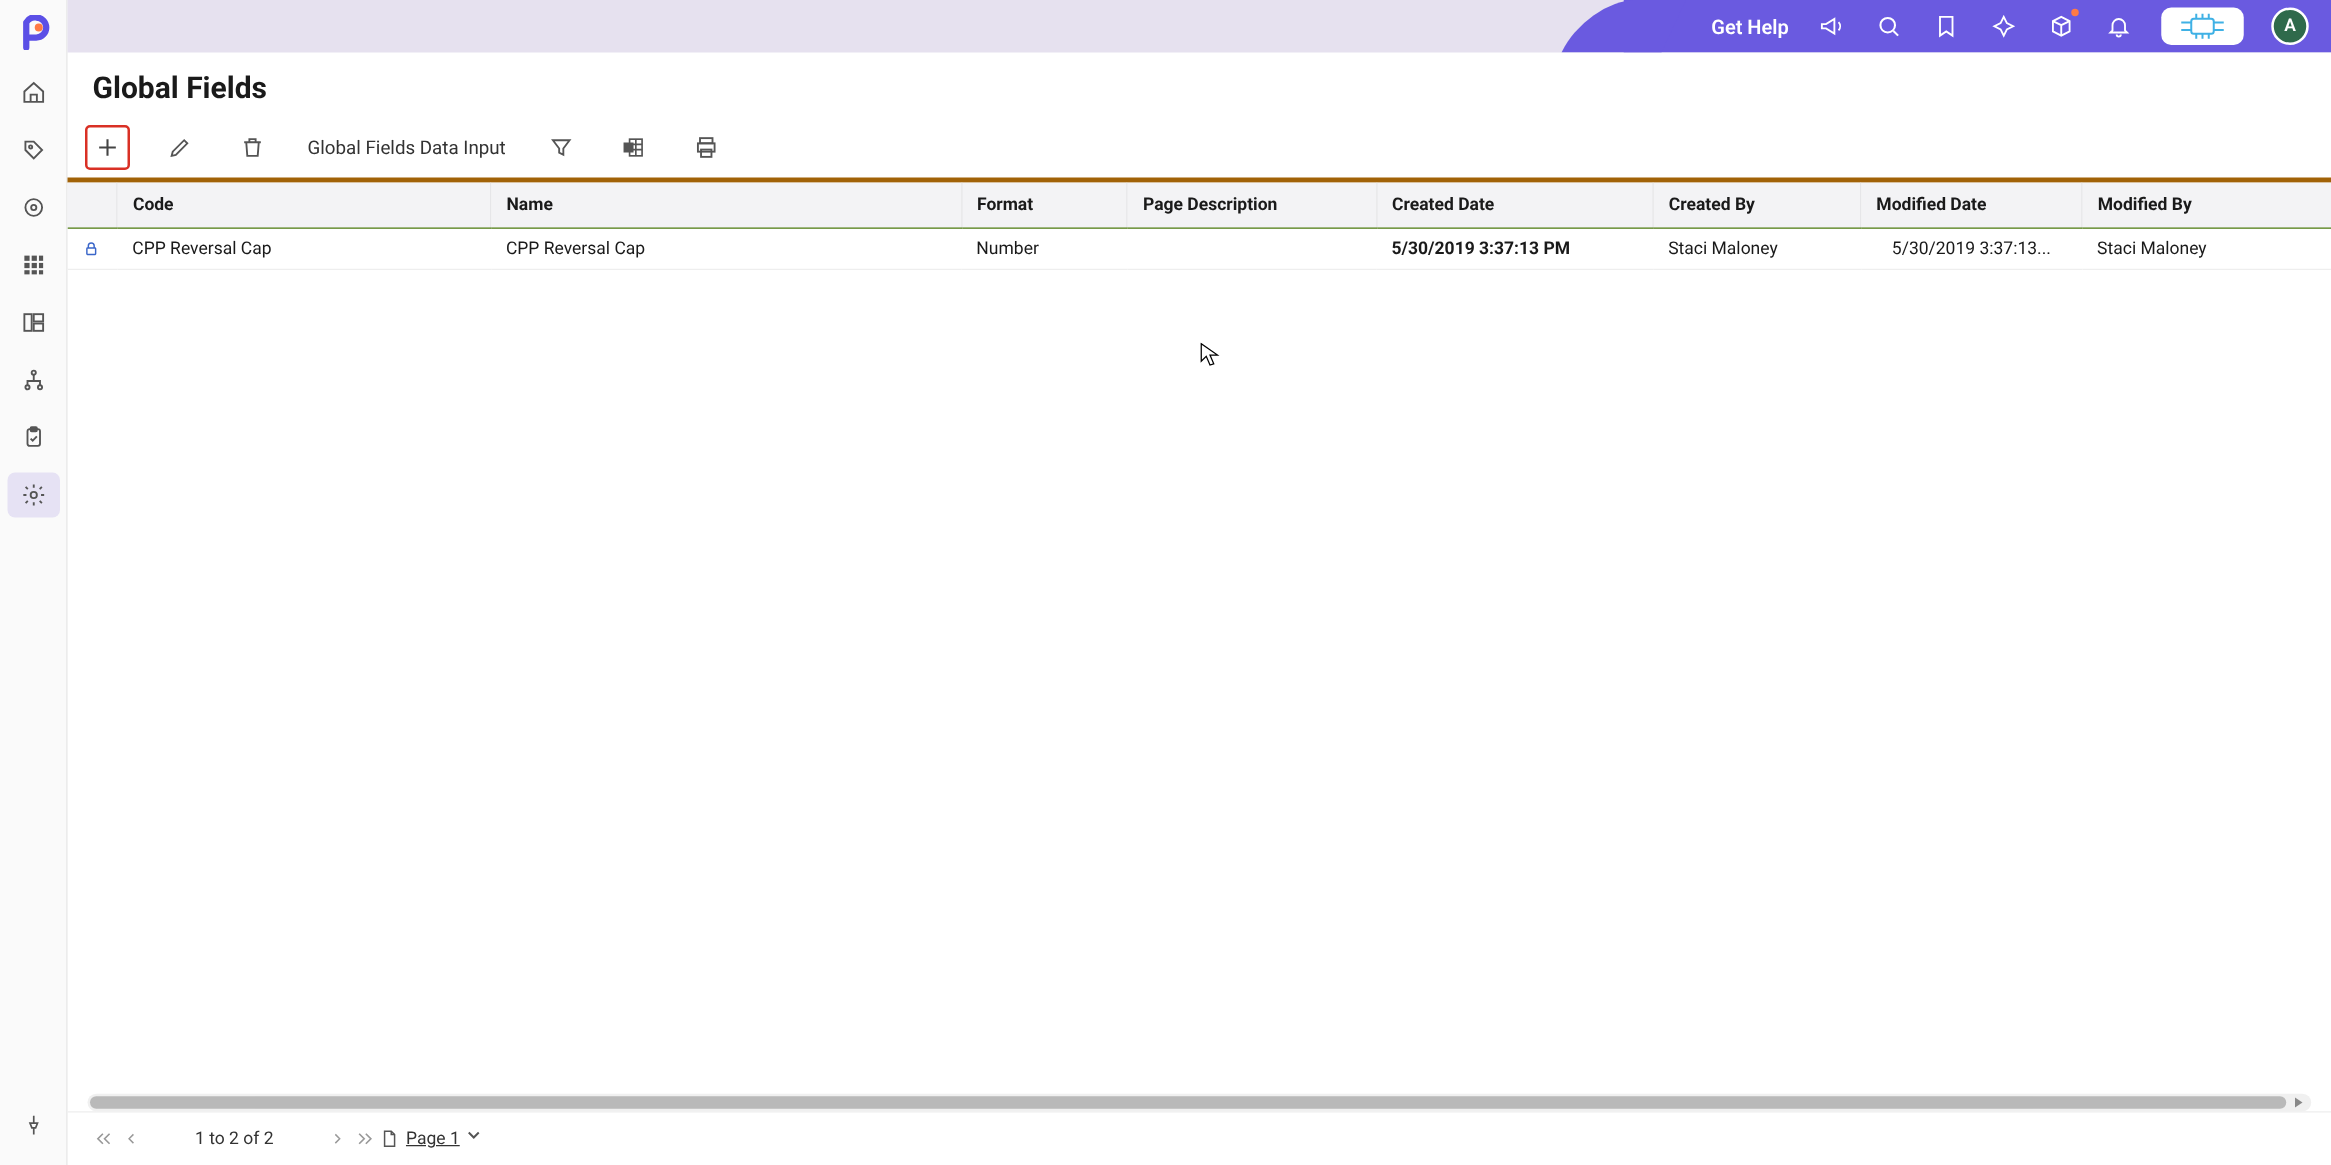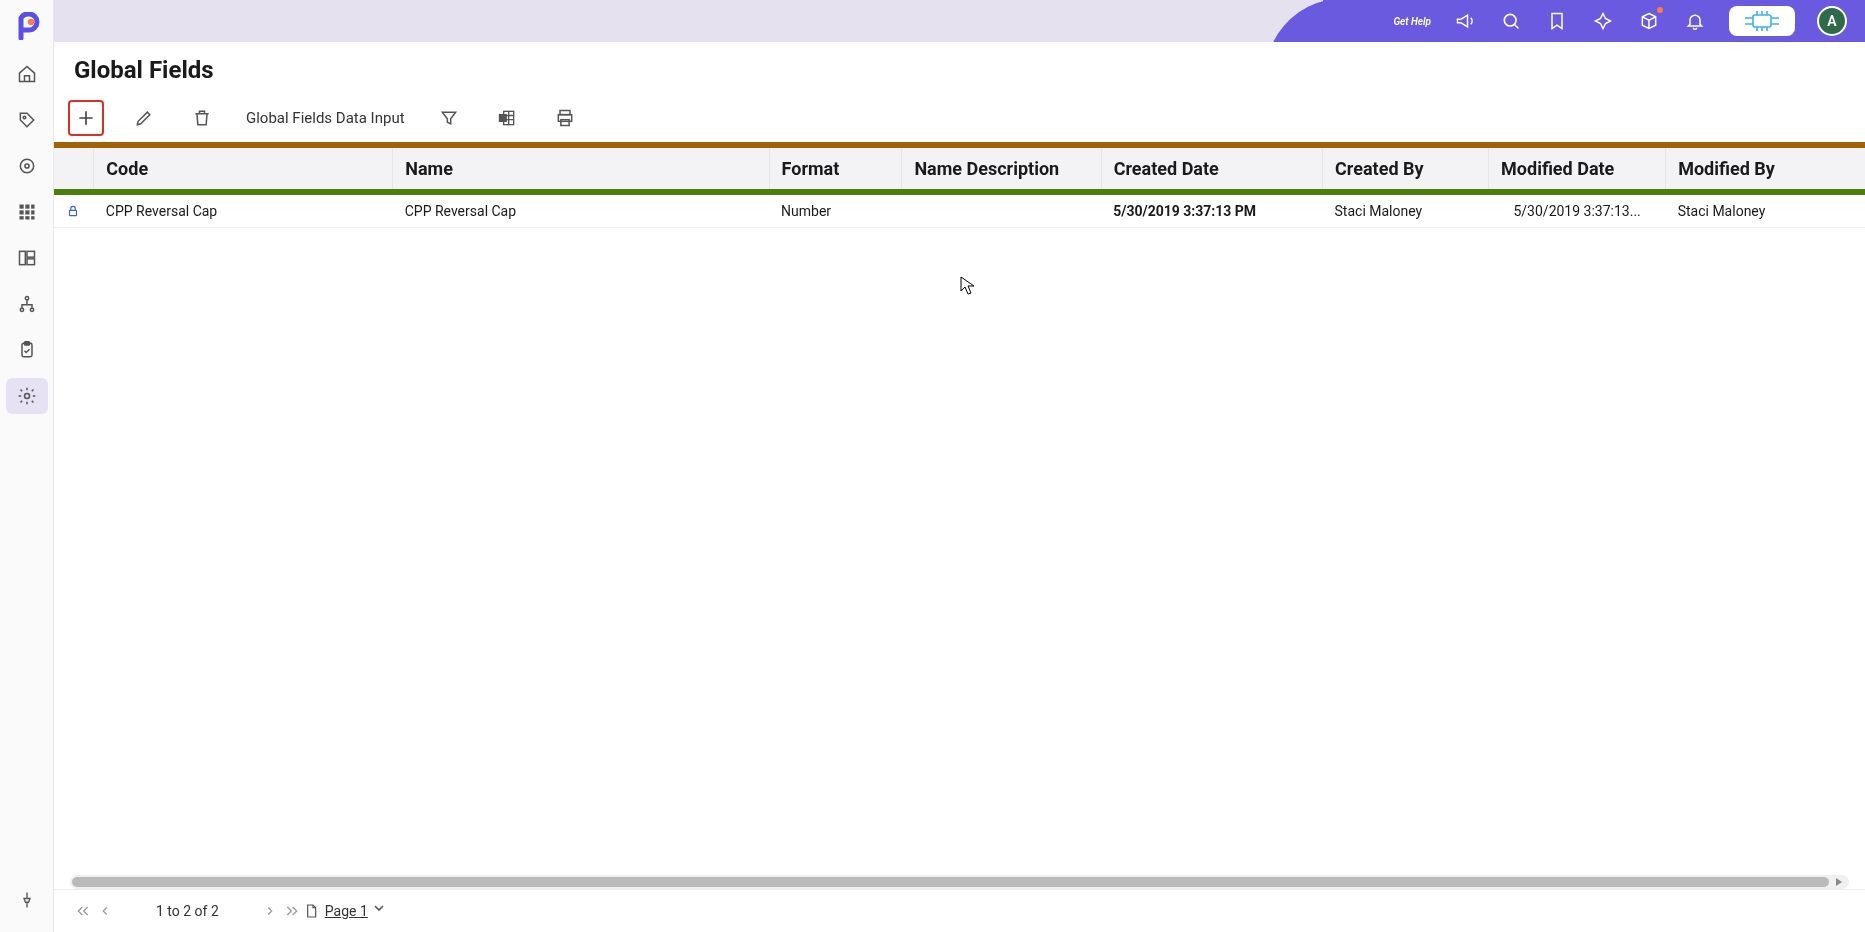--- a/index.html
+++ b/index.html
@@ -56,21 +56,21 @@
     .top-band .right-chunk::before {
       content: "";
       position: absolute;
       left: -40px; top: 0;
       width: 80px; height: 100%;
       background: #6a5ae0;
       border-radius: 40px 0 0 0 / 42px 0 0 0;
       transform: skewX(-25deg);
     }
     .top-band .right-chunk > * { position: relative; z-index: 1; }
-    .get-help { font-weight: 600; font-size: 10px; cursor: pointer; font-style: italic; }
+    .get-help { font-weight: 600; font-size: 16px; cursor: pointer; }
     .hdr-icon {
       width: 24px; height: 24px;
       display: flex; align-items: center; justify-content: center;
       cursor: pointer; color: #fff;
     }
     .hdr-icon svg { stroke: #fff; }
     .hdr-box-dot { position: relative; }
     .hdr-box-dot::after {
       content: ""; position: absolute; top: -2px; right: -2px;
       width: 6px; height: 6px; background: #ff7a45; border-radius: 50%;
@@ -90,40 +90,40 @@
     
     .page-title {
       padding: 14px 20px 10px 20px;
       font-size: 24px; font-weight: 700; color: #1a1a1a;
     }
 
     
     .toolbar {
       display: flex; align-items: center; gap: 22px;
       padding: 6px 14px;
-      border-bottom: 6px solid #a16207;
+      border-bottom: 4px solid #a16207;
     }
     .tb-btn {
       width: 36px; height: 36px;
       display: flex; align-items: center; justify-content: center;
       color: #555; cursor: pointer; border-radius: 6px;
     }
     .tb-btn.highlight { border: 2px solid #d93025; border-radius: 4px; }
     .tb-label {
       color: #333; font-size: 15px; cursor: pointer;
       padding: 6px 4px;
     }
 
     
     .table-wrap { flex: 1; overflow: auto; position: relative; }
     table { width: 100%; border-collapse: collapse; table-layout: fixed; }
     thead th {
-      text-align: left; font-weight: 700; font-size: 18px;
+      text-align: left; font-weight: 700; font-size: 14px;
       padding: 10px 12px; background: #f3f3f5;
-      border-bottom: 6px solid #4d7c0f;
+      border-bottom: 1px solid #4d7c0f;
       border-right: 1px solid #e6e6e8;
     }
     thead th:last-child { border-right: none; }
     tbody td {
       padding: 8px 12px; font-size: 14px;
       border-bottom: 1px solid #eee;
       white-space: nowrap; overflow: hidden; text-overflow: ellipsis;
     }
     tbody tr.selected { background: #b7d1ff; }
     tbody tr.selected td { border-bottom-color: #a8c4f2; }
@@ -349,21 +349,21 @@
           <col class="c-cby">
           <col class="c-mdate">
           <col class="c-mby">
       </colgroup>
       <thead>
         <tr>
           <th></th>
           <th>Code</th>
           <th>Name</th>
           <th>Format</th>
-          <th>Name Description</th>
+          <th>Page Description</th>
           <th>Created Date</th>
           <th>Created By</th>
           <th>Modified Date</th>
           <th>Modified By</th>
         </tr>
       </thead>
       <tbody id="table-body">
           <tr>
             <td class="lock-cell">
               <svg width="14" height="14" viewBox="0 0 24 24" fill="none" stroke="#3a66c9" stroke-width="2">

